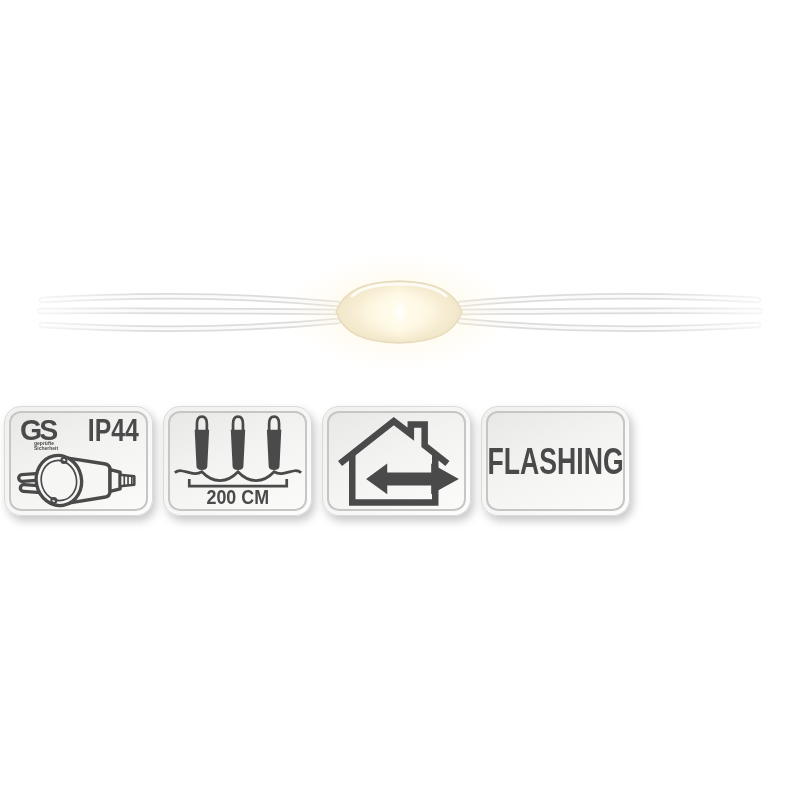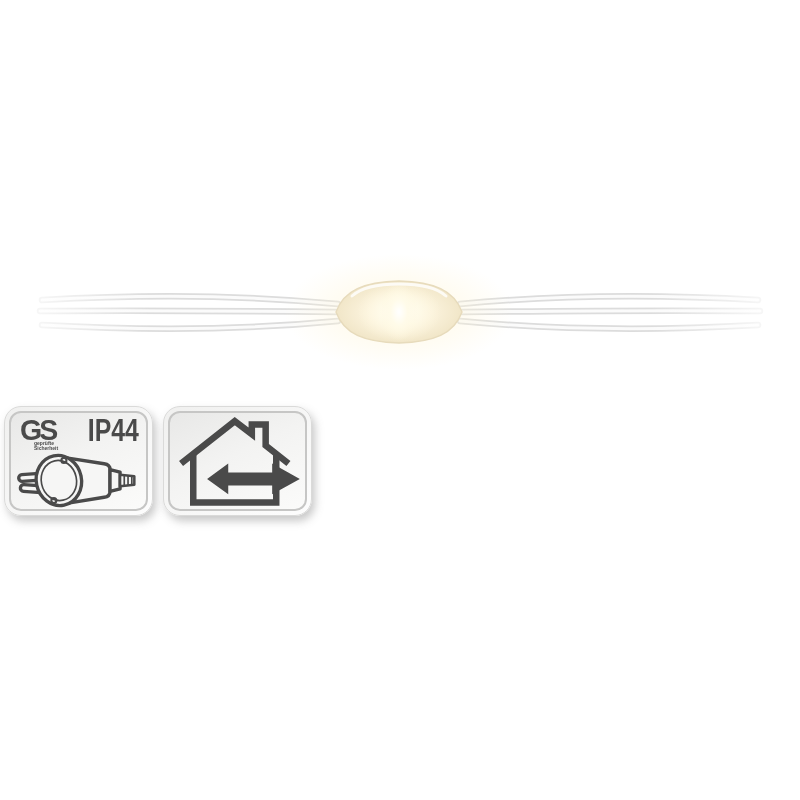--- a/index.html
+++ b/index.html
@@ -142,29 +142,53 @@
             <line x1="133.5" y1="28.5" x2="133.5" y2="39.5"></line>
             <line x1="138" y1="29" x2="138" y2="39"></line>
             <ellipse cx="51" cy="34" rx="21" ry="24" transform="rotate(-12 51 34)"></ellipse>
             <circle cx="57" cy="10" r="3" stroke-width="2.5"></circle>
             <circle cx="45" cy="58" r="3" stroke-width="2.5"></circle>
           </g>
         </svg>
       </div>
     </div>
 
+    <div class="badge">
+      <div class="badge-inner">
+        <svg width="136" height="74" viewBox="0 0 150 82">
+          <g stroke="#4a4a4a" stroke-width="3" fill="none">
+            <path d="M 29.5 20 L 29.5 11 Q 29.5 3 35 3 Q 40.5 3 40.5 11 L 40.5 20"></path>
+            <path d="M 69.5 20 L 69.5 11 Q 69.5 3 75 3 Q 80.5 3 80.5 11 L 80.5 20"></path>
+            <path d="M 109.5 20 L 109.5 11 Q 109.5 3 115 3 Q 120.5 3 120.5 11 L 120.5 20"></path>
+            <path d="M 5 65 C 14 58 24 71 35 64 C 47 77 63 77 75 64 C 87 77 103 77 115 64 C 126 71 136 58 145 65"></path>
+            <path d="M 21 72 L 21 80 L 129 80 L 129 72"></path>
+          </g>
+          <g fill="#4a4a4a">
+            <path d="M 27 17.5 L 43 17.5 L 41 58 Q 41 62 35 62 Q 29 62 29 58 Z"></path>
+            <path d="M 67 17.5 L 83 17.5 L 81 58 Q 81 62 75 62 Q 69 62 69 58 Z"></path>
+            <path d="M 107 17.5 L 123 17.5 L 121 58 Q 121 62 115 62 Q 109 62 109 58 Z"></path>
+          </g>
+        </svg>
+        <div class="measure-text">200 CM</div>
+      </div>
+    </div>
 
 
     <div class="badge">
       <div class="badge-inner">
         <svg width="134" height="99" viewBox="0 0 160 118">
           <g fill="none" stroke="#4a4a4a" stroke-width="8">
             <path d="M 10 62 L 76 10 L 97 26 L 97 14 L 114 14 L 114 40 L 142 62"></path>
             <path d="M 25 51 L 25 110 L 127 110 L 127 51"></path>
           </g>
           <path fill="#4a4a4a" d="M 42 81 L 68 62 L 68 73 L 122 73 L 122 62 L 156 81 L 122 100 L 122 89 L 68 89 L 68 100 Z"></path>
         </svg>
       </div>
     </div>
 
+    <div class="badge">
+      <div class="badge-inner">
+        <span class="cond flash-text">FLASHING</span>
+      </div>
+    </div>
 
   </div>
 </div>
 
 </body></html>

